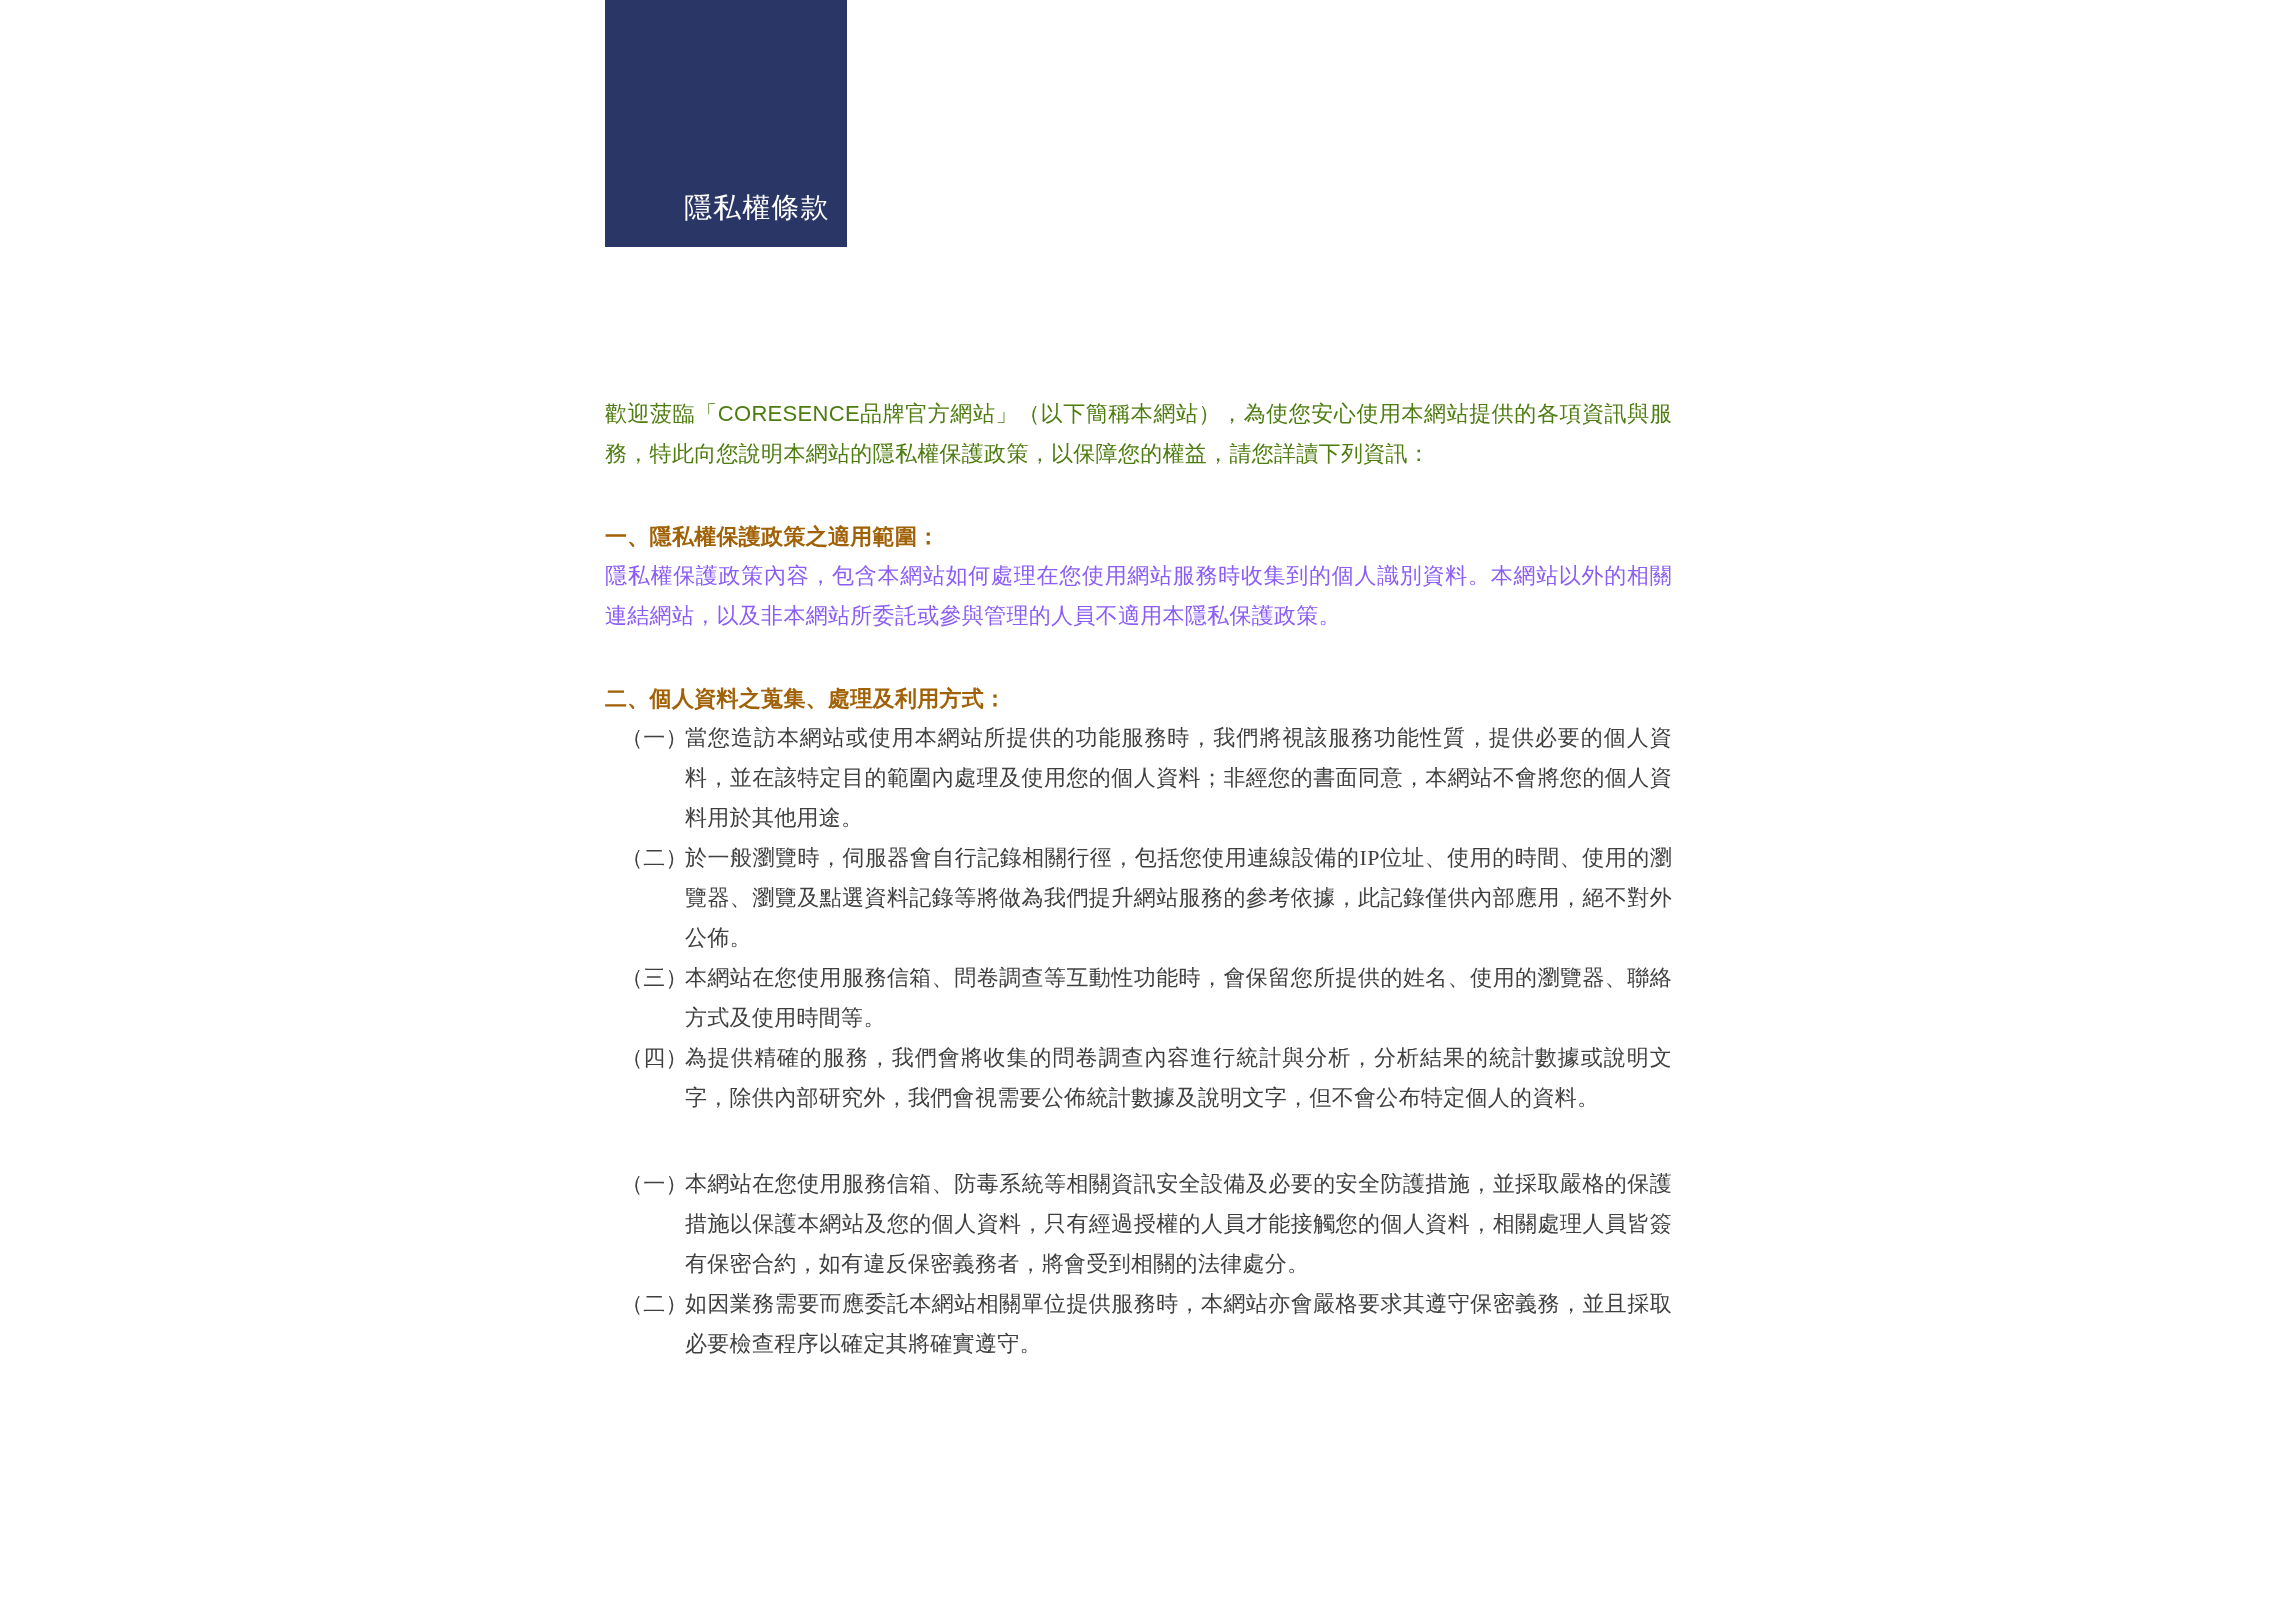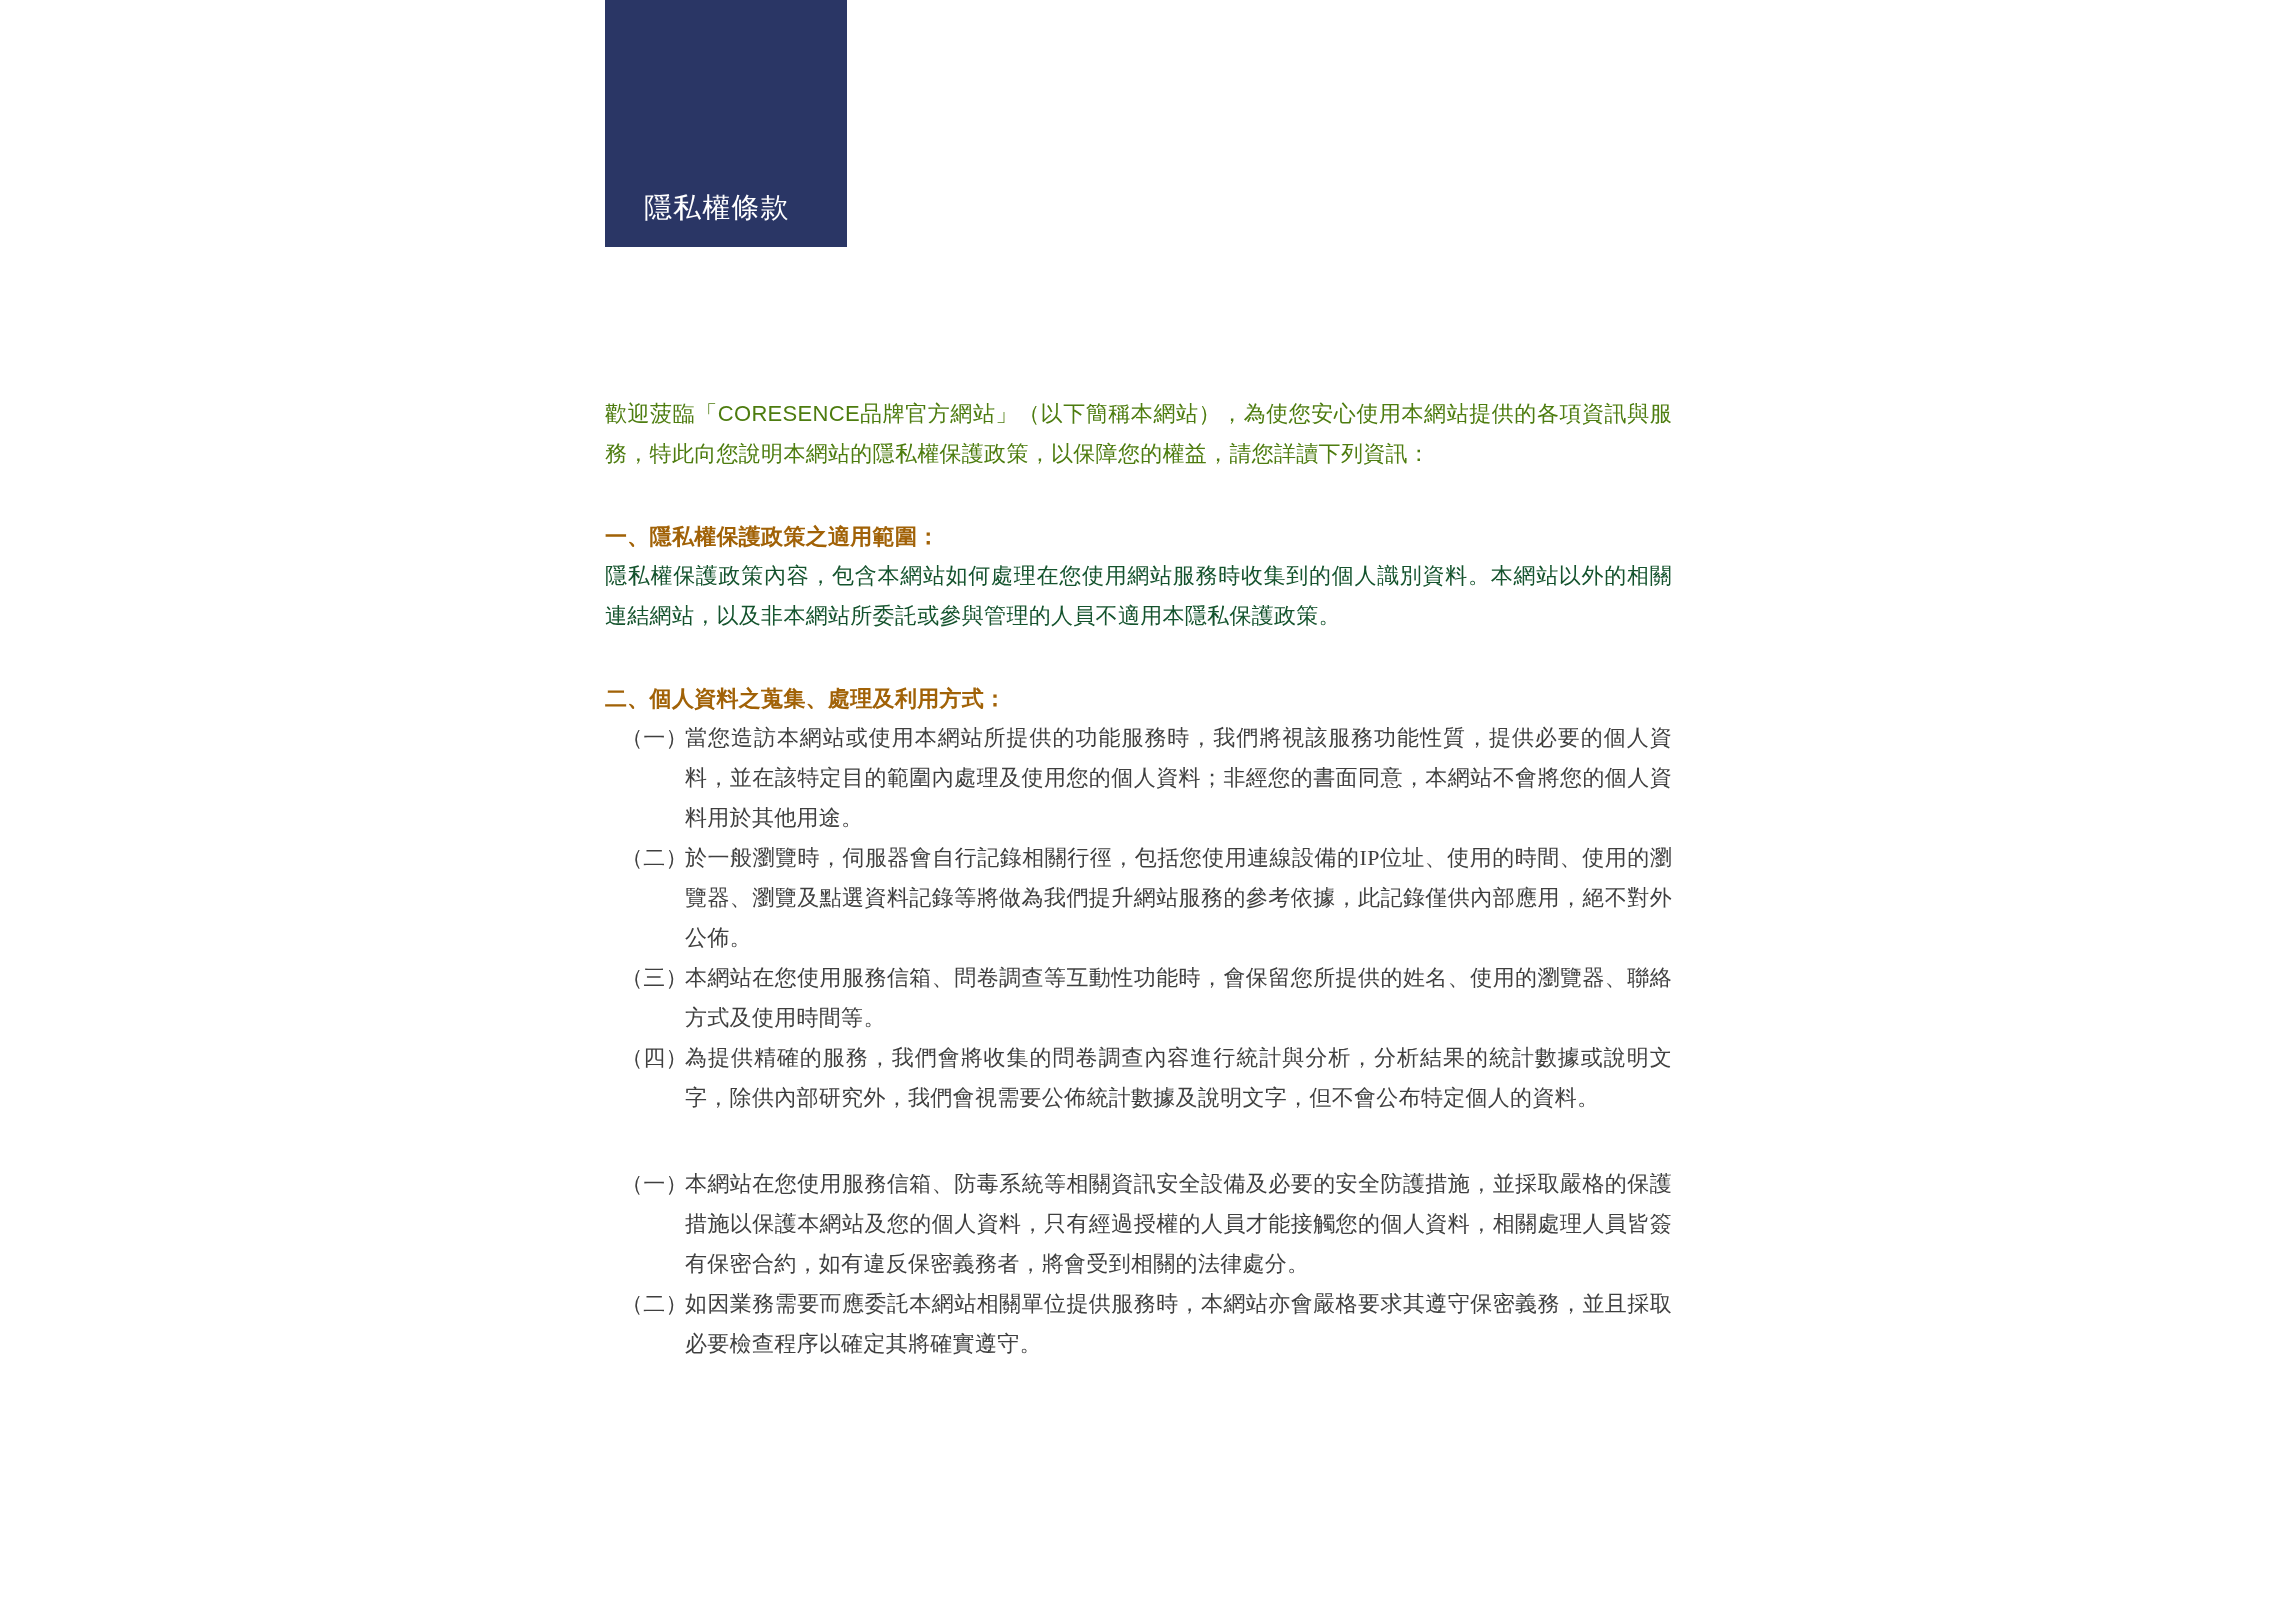--- a/index.html
+++ b/index.html
@@ -36,20 +36,21 @@
     box-sizing: border-box;
     padding: 0 0 25.5px 39px;
   }
   .banner-title {
     font-family: "Liberation Serif", "DejaVu Serif", serif;
     color: #ffffff;
     font-size: 28px;
     line-height: 1;
     letter-spacing: 1.1px;
     white-space: nowrap;
+    margin-left: 40px;
   }
 
   
   .content {
     position: absolute;
     left: 605px;
     top: 394px;
     width: 1067px;
   }
 
@@ -74,21 +75,21 @@
     line-height: 33px;
     font-weight: bold;
     color: #a16207;
     letter-spacing: 0.3px;
     margin: 0 0 3.2px 0;
   }
 
   .section-body {
     font-size: 22px;
     line-height: 40px;
-    color: #14532d;
+    color: #8b5cf6;
     letter-spacing: 0.3px;
     text-align: justify;
     margin: 0;
   }
 
   .item-list {
     list-style: none;
     margin: 0;
     padding: 0;
   }

